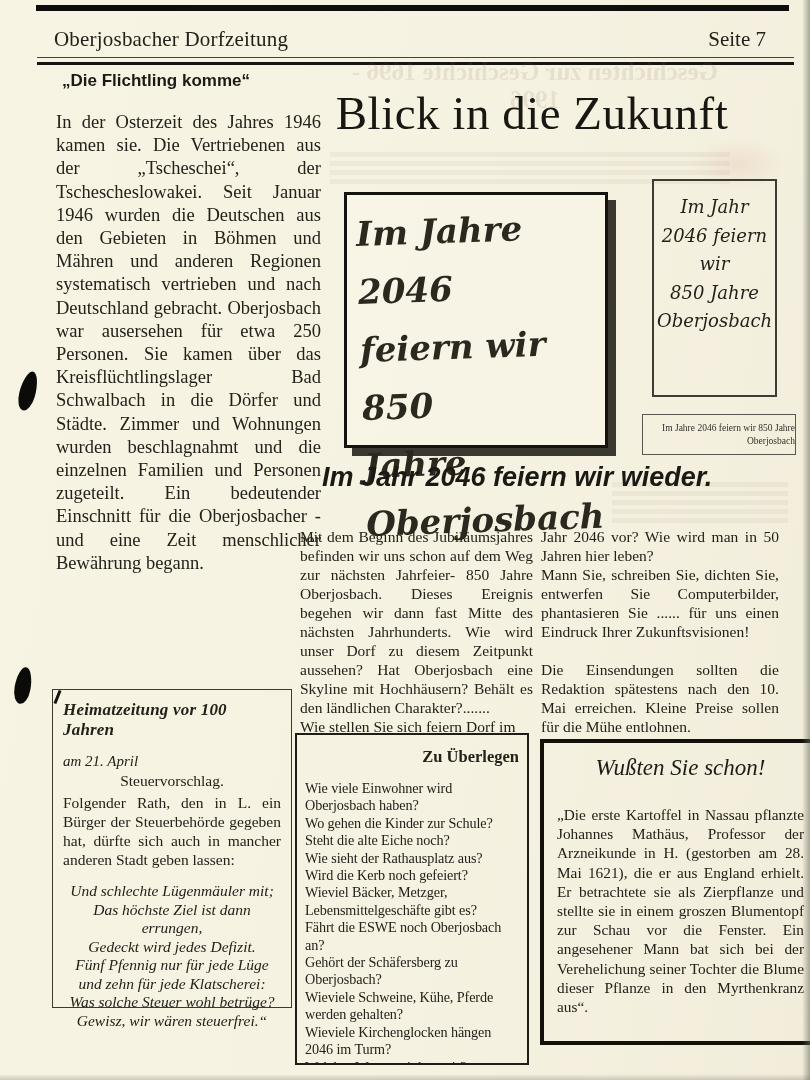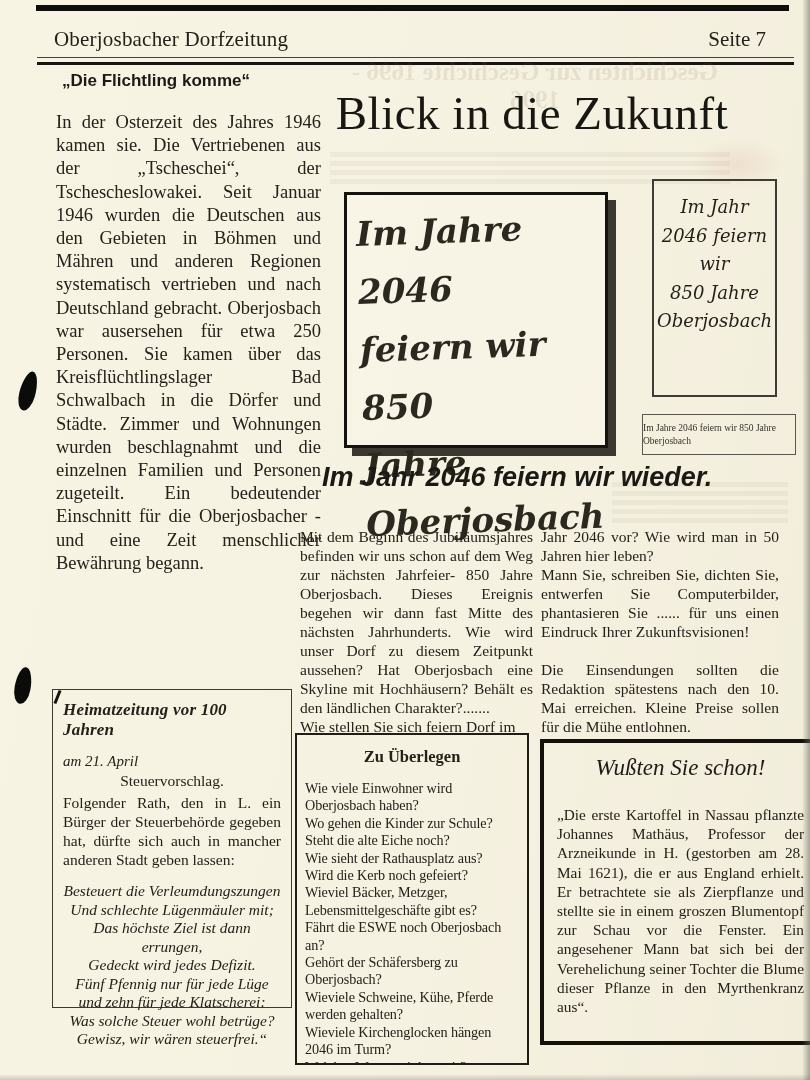--- a/index.html
+++ b/index.html
@@ -23,39 +23,39 @@
          transform:scaleX(-1);opacity:.13;color:#8a6a58;filter:blur(.6px);}
   .blick{left:318px;top:86px;width:428px;text-align:center;font-size:47px;letter-spacing:.5px;color:#191712;}
   .frame-box{left:344px;top:192px;width:258px;height:250px;border:3px solid #15130d;
              box-shadow:8px 8px 0 rgba(32,30,24,.88);background:rgba(250,246,233,.55);}
   .hand{padding:6px 0 0 14px;transform:rotate(-2deg);font-family:"DejaVu Serif",serif;
         font-style:italic;font-weight:600;font-size:34px;line-height:58px;color:#2b2820;}
   .callig-box{left:652px;top:179px;width:125px;height:218px;border:2px solid #3f3c33;
               padding-top:12px;text-align:center;font-family:"DejaVu Serif",serif;
               font-style:italic;font-size:18px;line-height:28.5px;color:#221f18;box-sizing:border-box;}
   .caption-box{left:642px;top:414px;width:154px;height:41px;border:1px solid #5a574e;
-               text-align:left;font-size:9.5px;line-height:13px;padding-top:7px;box-sizing:border-box;color:#33302a;}
+               text-align:right;font-size:9.5px;line-height:13px;padding-top:7px;box-sizing:border-box;color:#33302a;}
   .slogan{left:322px;top:462px;width:412px;font-family:"Liberation Sans",sans-serif;
           font-weight:bold;font-style:italic;font-size:27px;color:#1b1914;}
   .colA{left:300px;top:527px;width:233px;font-size:15.5px;line-height:19px;text-align:justify;}
   .colB{left:541px;top:527px;width:238px;font-size:15.5px;line-height:19px;text-align:justify;}
   .colB .p3{margin-top:19px;}
   
   .heimat{left:52px;top:689px;width:240px;height:319px;border:1.5px solid #3c3930;
           padding:8px 10px 0;box-sizing:border-box;font-size:15.5px;}
   .heimat .title{font-style:italic;font-weight:bold;font-size:17px;margin:2px 0 13px;letter-spacing:.2px;}
   .heimat .date{font-style:italic;font-size:15px;}
   .heimat .subject{text-align:center;margin-top:2px;}
   .heimat .intro{text-align:justify;line-height:19px;margin-top:3px;}
   .heimat .poem{margin-top:13px;font-style:italic;text-align:center;line-height:18.5px;}
   .tick{left:56px;top:690px;width:3px;height:14px;background:#14120d;transform:rotate(22deg);}
   
   .qbox{left:295px;top:733px;width:234px;height:332px;border:2px solid #201d16;
         padding:12px 8px 0;box-sizing:border-box;overflow:hidden;}
-  .qbox .title{text-align:center;font-size:16.5px;font-weight:600;margin-bottom:13px;}
+  .qbox .title{text-align:right;font-size:16.5px;font-weight:600;margin-bottom:13px;}
   .qbox .q{font-size:14.2px;line-height:17.4px;letter-spacing:-.1px;}
   
   .know{left:540px;top:739px;width:281px;height:306px;border:4px solid #131109;
         padding:12px 13px 0;box-sizing:border-box;overflow:hidden;}
   .know .title{text-align:center;font-style:italic;font-size:23px;margin-bottom:24px;color:#1d1b15;}
   .know .body{font-size:15.3px;line-height:19.2px;text-align:justify;}
   
   .hole{background:#0b0b09;border-radius:50% 50% 50% 50% / 58% 58% 42% 42%;}
   .hole1{left:20px;top:371px;width:16px;height:40px;transform:rotate(15deg);}
   .hole2{left:15px;top:667px;width:16px;height:37px;transform:rotate(10deg);}
@@ -124,21 +124,20 @@
     <div class="p3">Die Einsendungen sollten die Redaktion spätestens nach den 10. Mai erreichen. Kleine Preise sollen für die Mühe entlohnen.</div>
   </div>
 
   <div class="abs tick"></div>
   <div class="abs heimat">
     <div class="title">Heimatzeitung vor 100 Jahren</div>
     <div class="date">am 21. April</div>
     <div class="subject">Steuervorschlag.</div>
     <div class="intro">Folgender Rath, den in L. ein Bürger der Steuerbehörde gegeben hat, dürfte sich auch in mancher anderen Stadt geben lassen:</div>
     <div class="poem">
-        <div class="line">Besteuert die Verleumdungszungen</div>
         <div class="line">Und schlechte Lügenmäuler mit;</div>
         <div class="line">Das höchste Ziel ist dann errungen,</div>
         <div class="line">Gedeckt wird jedes Defizit.</div>
         <div class="line">Fünf Pfennig nur für jede Lüge</div>
         <div class="line">und zehn für jede Klatscherei:</div>
         <div class="line">Was solche Steuer wohl betrüge?</div>
         <div class="line">Gewisz, wir wären steuerfrei.“</div>
       </div>
   </div>
 

